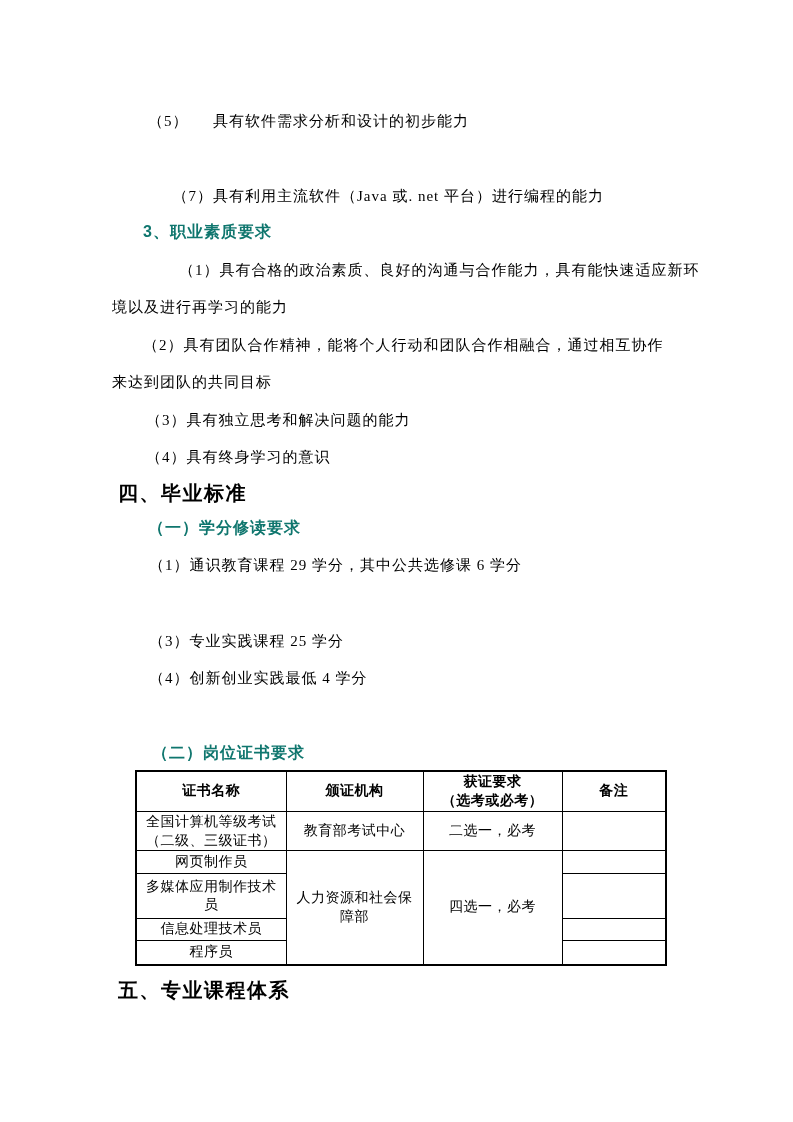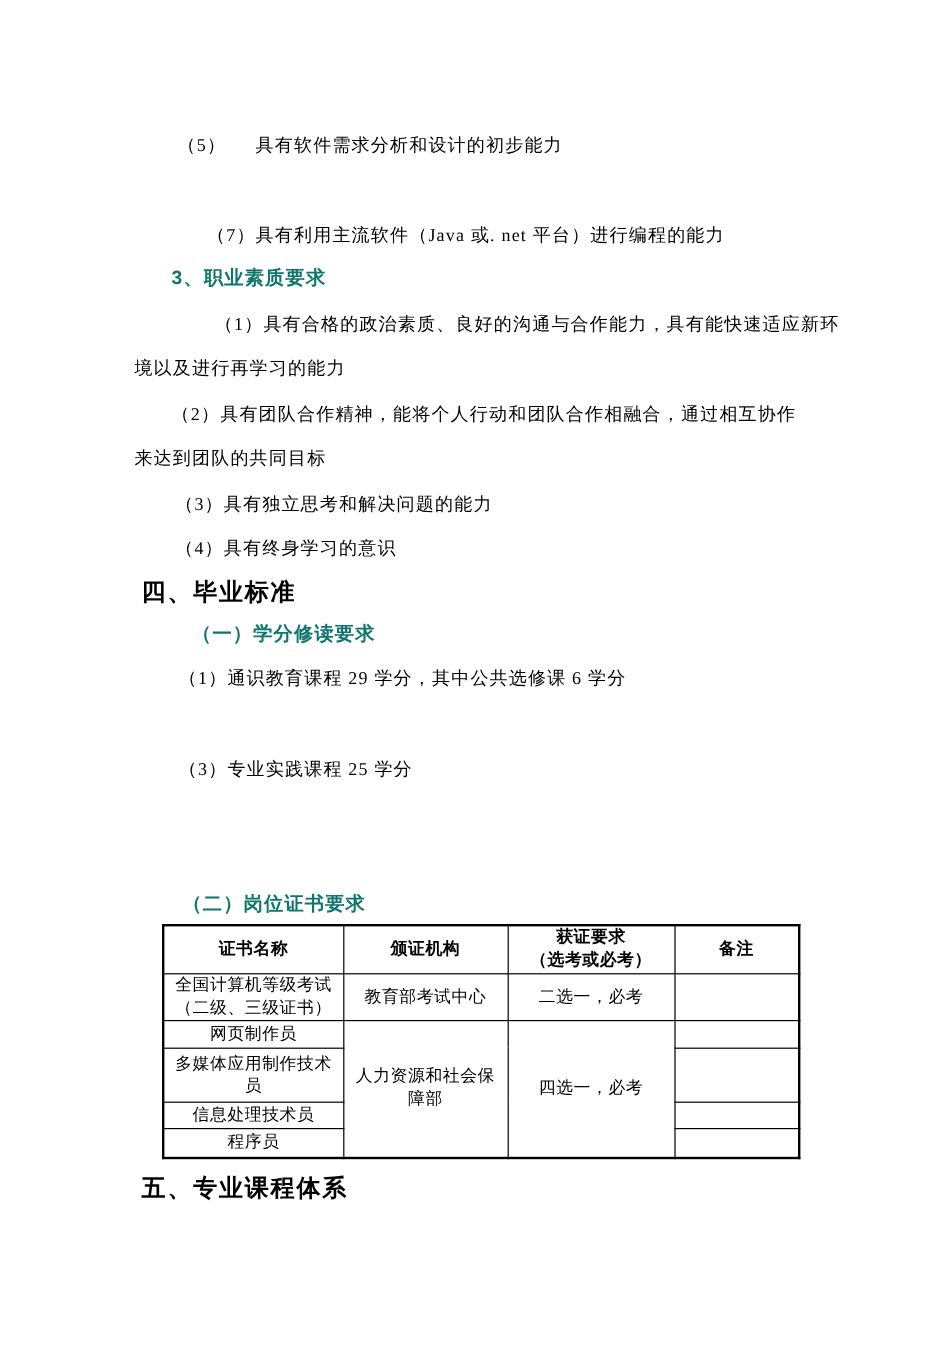--- a/index.html
+++ b/index.html
@@ -75,24 +75,25 @@
   <div class="h-sub" style="left:143px; top:222px;">3、职业素质要求</div>
 
   <div class="line" style="left:143px; top:261px;margin-left:36px;">（1）具有合格的政治素质、良好的沟通与合作能力，具有能快速适应新环</div>
   <div class="line" style="left:112px; top:298px;">境以及进行再学习的能力</div>
   <div class="line" style="left:143px; top:336px;">（2）具有团队合作精神，能将个人行动和团队合作相融合，通过相互协作</div>
   <div class="line" style="left:112px; top:373px;">来达到团队的共同目标</div>
   <div class="line" style="left:146px; top:411px;">（3）具有独立思考和解决问题的能力</div>
   <div class="line" style="left:146px; top:448px;">（4）具有终身学习的意识</div>
 
   <div class="h-big" style="left:118px; top:480px;">四、毕业标准</div>
-  <div class="h-sub" style="left:160px; top:518px;text-align:center;">（一）学分修读要求</div>
+  <div class="h-sub" style="left:148px; top:518px;text-align:center;">（一）学分修读要求</div>
 
   <div class="line" style="left:149px; top:556px;">（1）通识教育课程 29 学分，其中公共选修课 6 学分</div>
   <div class="line" style="left:149px; top:632px;">（3）专业实践课程 25 学分</div>
+  <div class="line" style="left:149px; top:669px;">（4）创新创业实践最低 4 学分</div>
 
   <div class="h-sub" style="left:152px; top:743px;">（二）岗位证书要求</div>
 
   <table class="cert">
     <colgroup>
       <col style="width:150px">
       <col style="width:137px">
       <col style="width:139px">
       <col style="width:104px">
     </colgroup>

